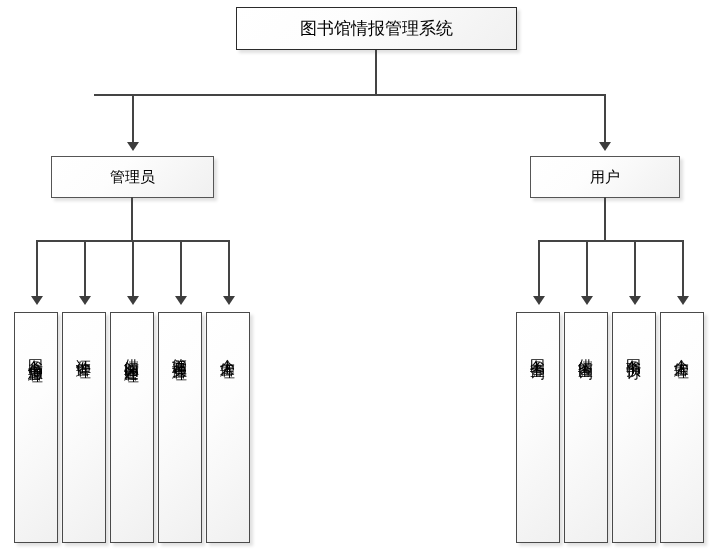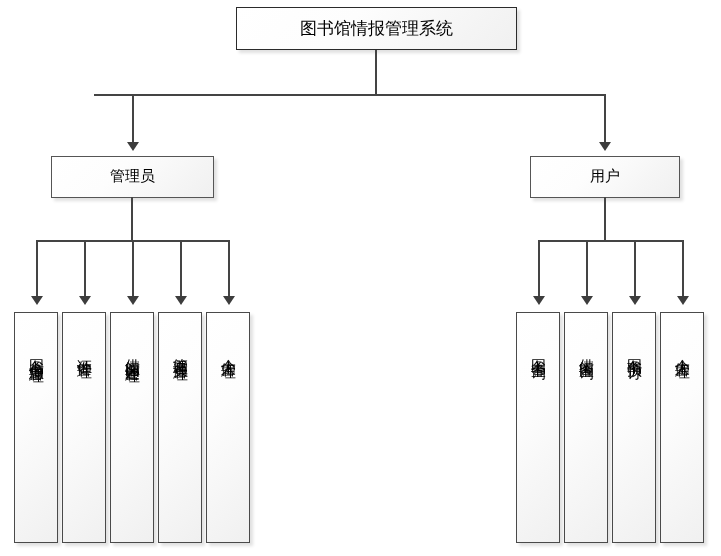--- a/index.html
+++ b/index.html
@@ -22,21 +22,21 @@
     box-sizing: border-box;
     border: 1px solid #3a3a3a;
     background: linear-gradient(135deg, #ffffff 0%, #fdfdfd 40%, #f0f0f0 100%);
     box-shadow: 3px 3px 3px rgba(0,0,0,0.12);
     display: flex;
     align-items: center;
     justify-content: center;
     color: #000000;
   }
   .node-label {
-    font-family: Liberation Serif, serif;
+    font-family: Liberation Sans, sans-serif;
     color: #000;
     line-height: 1.05;
     text-align: center;
     letter-spacing: 0px;
   }
   
   #node-root {
     left: 236px;
     top: 7px;
     width: 281px;

